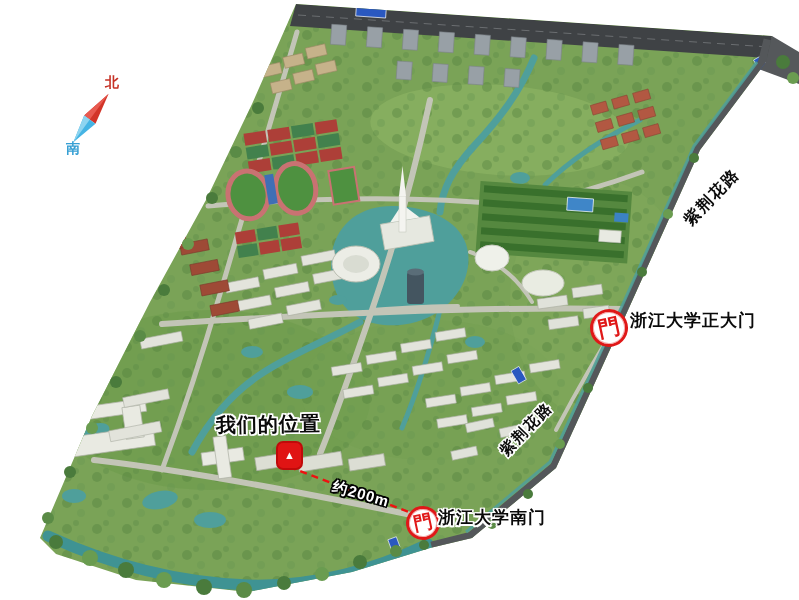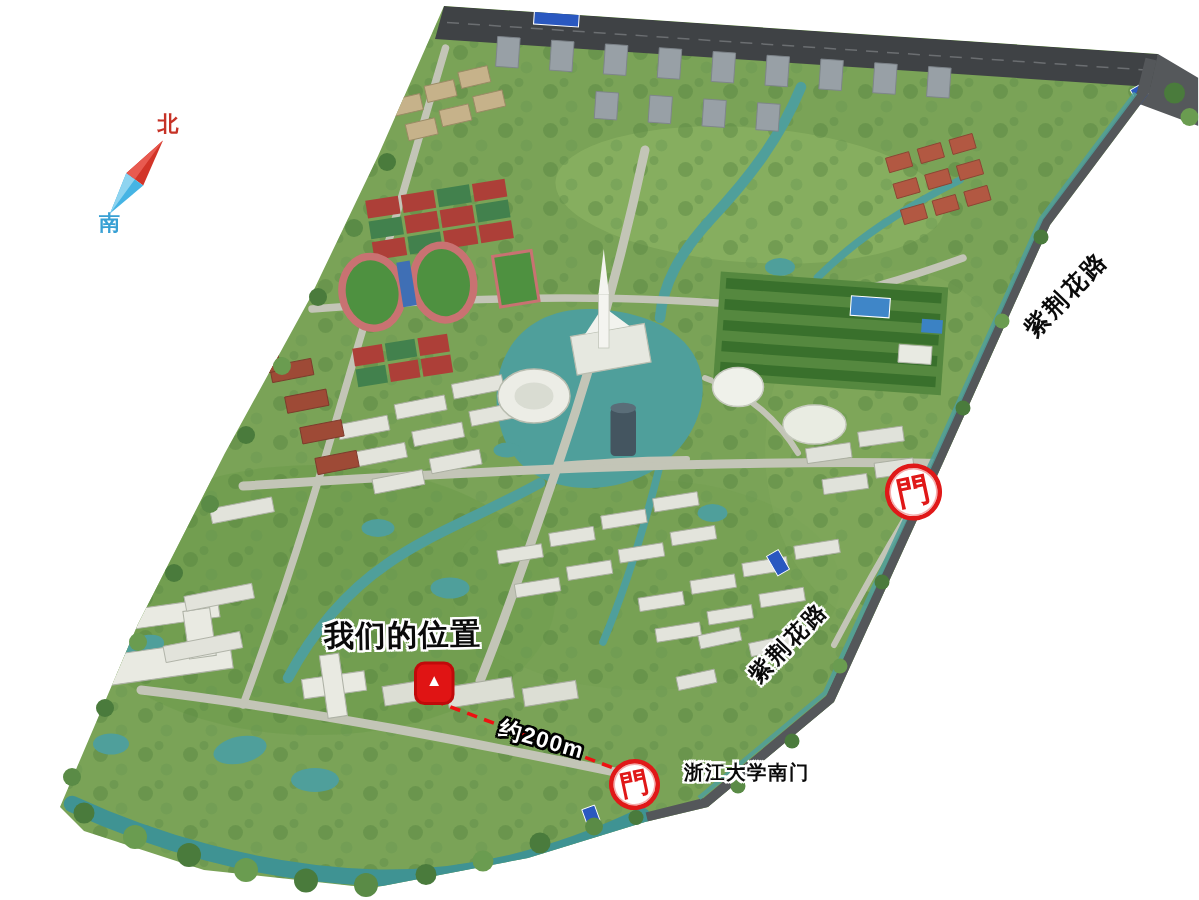--- a/index.html
+++ b/index.html
@@ -9,21 +9,21 @@
   .annot-layer{position:absolute;left:0;top:0;z-index:5;pointer-events:none;}
   .lab{position:absolute;font-weight:bold;white-space:nowrap;z-index:6;line-height:1.15;}
   .t-dark{color:#0a0a0a;
     text-shadow:-1.5px -1.5px 0 #fff,1.5px -1.5px 0 #fff,-1.5px 1.5px 0 #fff,1.5px 1.5px 0 #fff,
                  0 -1.5px 0 #fff,0 1.5px 0 #fff,-1.5px 0 0 #fff,1.5px 0 0 #fff;}
   .t-light{color:#ffffff;
     text-shadow:-1.5px -1.5px 0 #000,1.5px -1.5px 0 #000,-1.5px 1.5px 0 #000,1.5px 1.5px 0 #000,
                  0 -1.5px 0 #000,0 1.5px 0 #000,-1.5px 0 0 #000,1.5px 0 0 #000;}
   .our-position{left:216px;top:413px;font-size:20px;letter-spacing:1px;transform:rotate(-1deg);}
   .main-gate-label{left:630px;top:311px;font-size:17px;letter-spacing:1px;}
-  .south-gate-label{left:438px;top:508px;font-size:13px;letter-spacing:1px;margin-left:18px;}
+  .south-gate-label{left:438px;top:508px;font-size:17px;letter-spacing:1px;}
   .road-label{font-size:16px;letter-spacing:2px;}
   .road-upper{left:676px;top:188px;transform:rotate(-46deg);}
   .road-lower{left:492px;top:420px;font-size:15px;transform:rotate(-46deg);}
   .scale-label{left:333px;top:477px;font-size:15px;transform:rotate(16deg);transform-origin:left center;letter-spacing:1px;}
   .gate{position:absolute;z-index:6;background:#fff;border:3px solid #e01818;border-radius:50%;
         display:flex;align-items:center;justify-content:center;color:#e01818;font-weight:bold;
         transform:rotate(-12deg);font-family:"Liberation Serif","DejaVu Serif",serif;
         box-shadow:inset 0 0 0 1px rgba(224,24,24,.35);}
   .main-gate{left:590px;top:309px;width:32px;height:32px;font-size:22px;}
   .south-gate{left:406px;top:506px;width:28px;height:28px;font-size:19px;}
@@ -323,17 +323,18 @@
   <div class="lab t-light scale-label">约200m</div>
 
   <div class="gate south-gate">
     <span>門</span>
   </div>
   <div class="lab t-dark south-gate-label">浙江大学南门</div>
 
   <div class="gate main-gate">
     <span>門</span>
   </div>
+  <div class="lab t-dark main-gate-label">浙江大学正大门</div>
 
   <div class="lab t-dark road-label road-upper">紫荆花路</div>
   <div class="lab t-dark road-label road-lower">紫荆花路</div>
 
 </div>
 
 </body></html>

